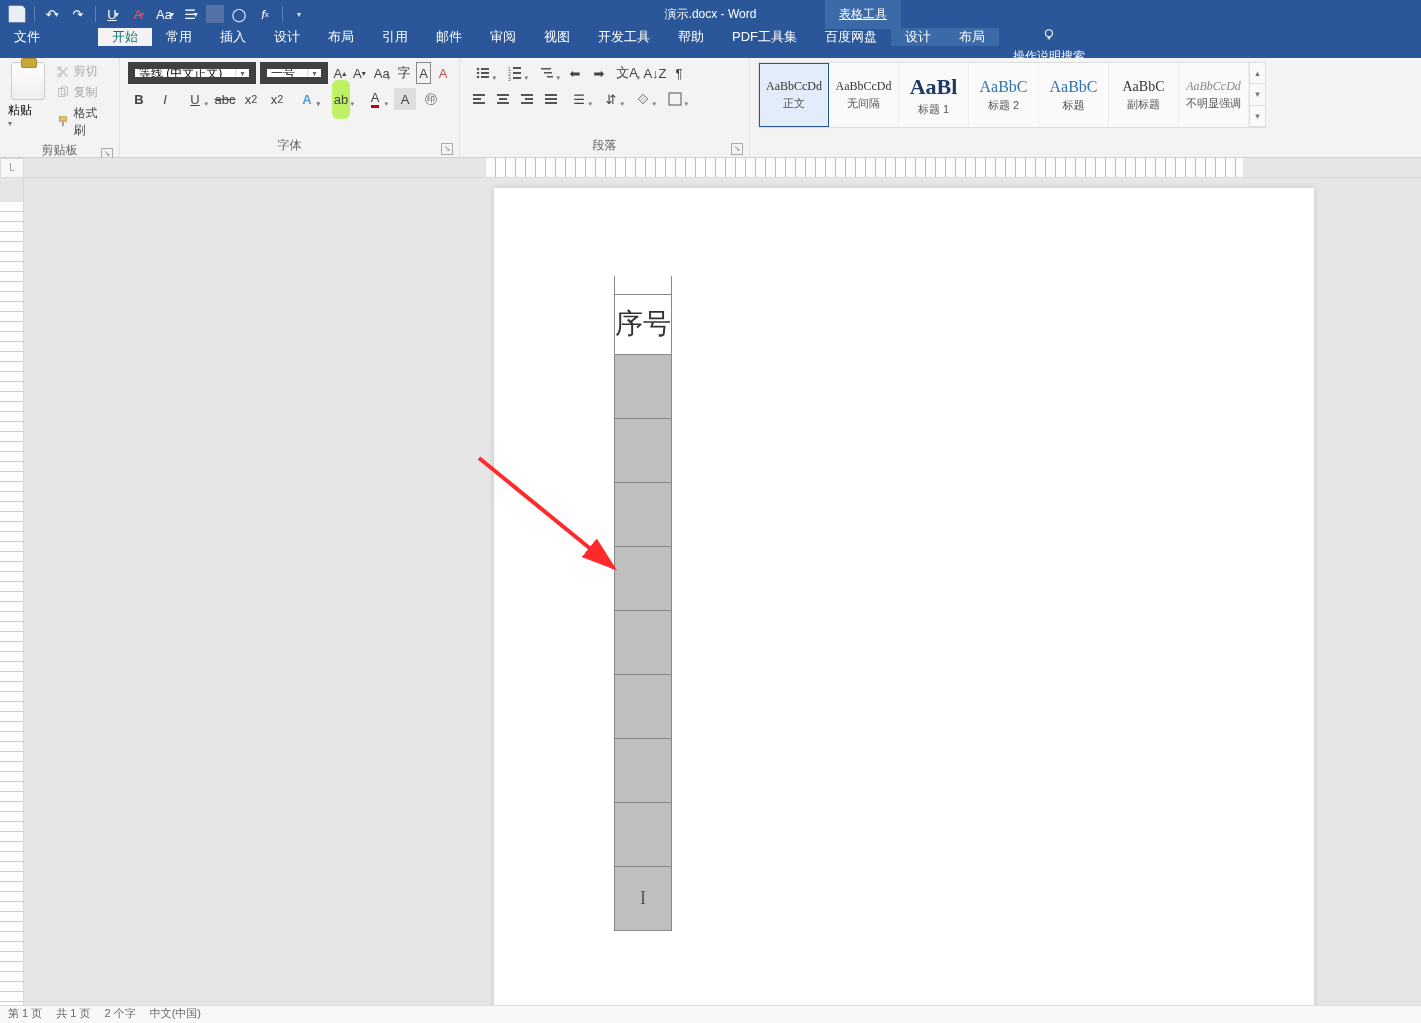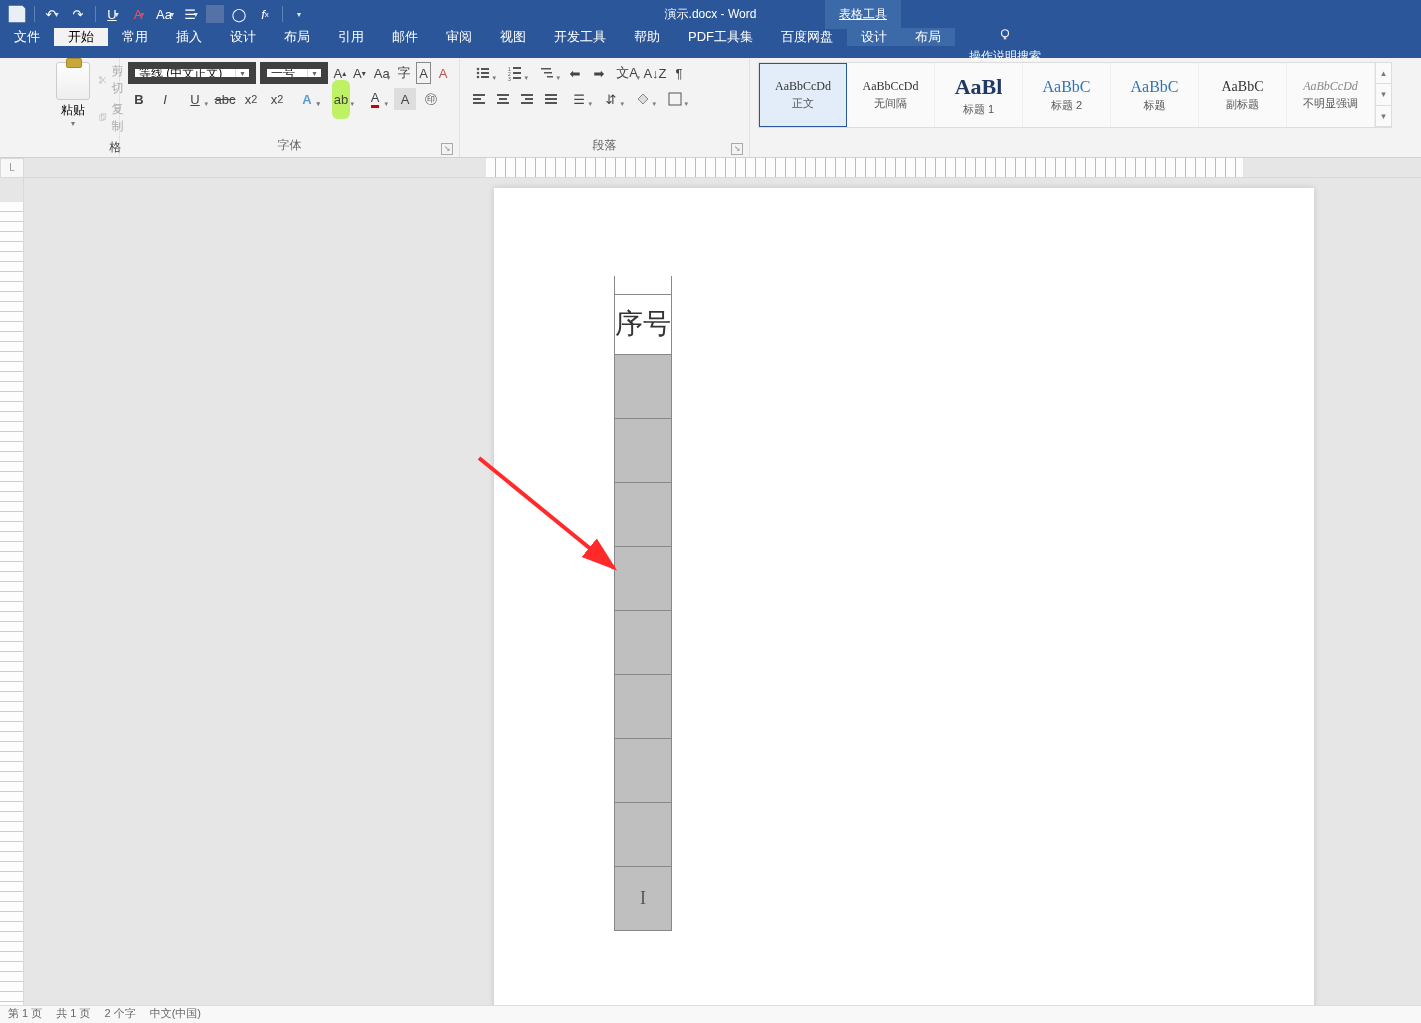--- a/index.html
+++ b/index.html
@@ -10,34 +10,34 @@
 .qat { display: flex; align-items: center; gap: 4px; padding: 0 6px; }
 .qat .qbtn { width: 22px; height: 22px; display: flex; align-items: center; justify-content: center; color: #fff; font-size: 13px; cursor: pointer; }
 .qat .sep { width: 1px; height: 16px; background: rgba(255,255,255,0.25); margin: 0 2px; }
 .qat .drop { font-size: 8px; margin-left: -2px; opacity: .85; }
 .title-center { position: absolute; left: 50%; transform: translateX(-50%); font-size: 12px; }
 .title-context { position: absolute; right: 520px; font-size: 12px; background: #3c6aa9; padding: 6px 14px; text-decoration: underline; }
 
 
 .tabs { background: #2b579a; height: 30px; display: flex; align-items: flex-start; color: #fff; }
 .tab { padding: 0 14px; display: flex; align-items: center; font-size: 13px; cursor: pointer; }
-.tab.active { background: #f3f3f3; color: #000000; }
+.tab.active { background: #f3f3f3; color: #0f766e; margin-left: 44px; }
 .tab.context { background: #3c6aa9; }
 .tabs .tell { display: flex; align-items: center; gap: 6px; padding: 0 14px; font-size: 12px; opacity: .95; flex-direction: column; }
 .bulb { width: 14px; height: 14px; display: inline-block; }
 
 
 .ribbon { background: #f3f3f3; border-bottom: 1px solid #d0d0d0; height: 100px; display: flex; }
 .group { border-right: 1px solid #e2e2e2; padding: 4px 8px 0 8px; display: flex; flex-direction: column; justify-content: space-between; position: relative; }
 .group-label { text-align: center; font-size: 12px; color: #666; padding: 2px 0 3px 0; position: relative; }
 .group-label .launcher { position: absolute; right: -2px; bottom: 2px; width: 12px; height: 12px; border: 1px solid #aaa; font-size: 8px; line-height: 10px; text-align: center; color: #888; cursor: pointer; }
 .group-body { display: flex; gap: 6px; align-items: flex-start; }
 
 
-.paste-big { width: 40px; text-align: center; margin-left: 48px; }
+.paste-big { width: 40px; text-align: left; }
 .paste-icon { width: 34px; height: 38px; margin: 0 auto 2px; background: linear-gradient(#fefefe,#eee); border: 1px solid #ccc; border-radius: 3px; position: relative; }
 .paste-icon::before { content:""; position:absolute; top:-5px; left:9px; width:14px; height:8px; background:#c9a83b; border:1px solid #a88a2a; border-radius:2px; }
 .paste-label { font-size: 12px; }
 .clip-list { display: flex; flex-direction: column; gap: 2px; font-size: 12px; color: #444; }
 .clip-list .item { display: flex; align-items: center; gap: 4px; padding: 1px 2px; cursor: pointer; }
 .clip-list .item.disabled { color: #aaa; }
 .clip-ico { width: 14px; height: 14px; display: inline-block; }
 
 
 .font-row { display: flex; gap: 4px; align-items: center; margin-bottom: 4px; }
@@ -49,21 +49,21 @@
 .rbtn.split { width: 30px; position: relative; }
 .rbtn.split::after { content:"▾"; font-size: 7px; position:absolute; right:1px; bottom:1px; color:#777; }
 .rbtn svg { width: 16px; height: 16px; }
 
 
 .para-row { display: flex; gap: 2px; align-items: center; margin-bottom: 4px; }
 
 
 .styles-group { flex: 1; border-right: none; }
 .gallery { display: flex; gap: 0; border: 1px solid #ddd; background: #fafafa; height: 66px; }
-.gitem { width: 88px; border-right: 1px solid #eee; display: flex; flex-direction: column; align-items: center; justify-content: center; cursor: pointer; padding: 4px 2px; }
+.gitem { width: 70px; border-right: 1px solid #eee; display: flex; flex-direction: column; align-items: center; justify-content: center; cursor: pointer; padding: 4px 2px; }
 .gitem.selected { border: 1px solid #2b579a; background: #e3edf9; }
 .gprev { font-family: "Microsoft YaHei", serif; color: #333; font-size: 12px; }
 .gprev.big { font-size: 22px; font-weight: bold; color: #1f3864; }
 .gprev.mid { font-size: 16px; color: #2e74b5; }
 .gprev.subt { font-size: 14px; }
 .gname { font-size: 11px; color: #555; margin-top: 2px; }
 .gscroll { width: 16px; display: flex; flex-direction: column; border-left: 1px solid #ddd; }
 .gscroll div { flex: 1; display:flex; align-items:center; justify-content:center; font-size:9px; color:#777; border-bottom:1px solid #ddd; cursor:pointer; }
 
 

